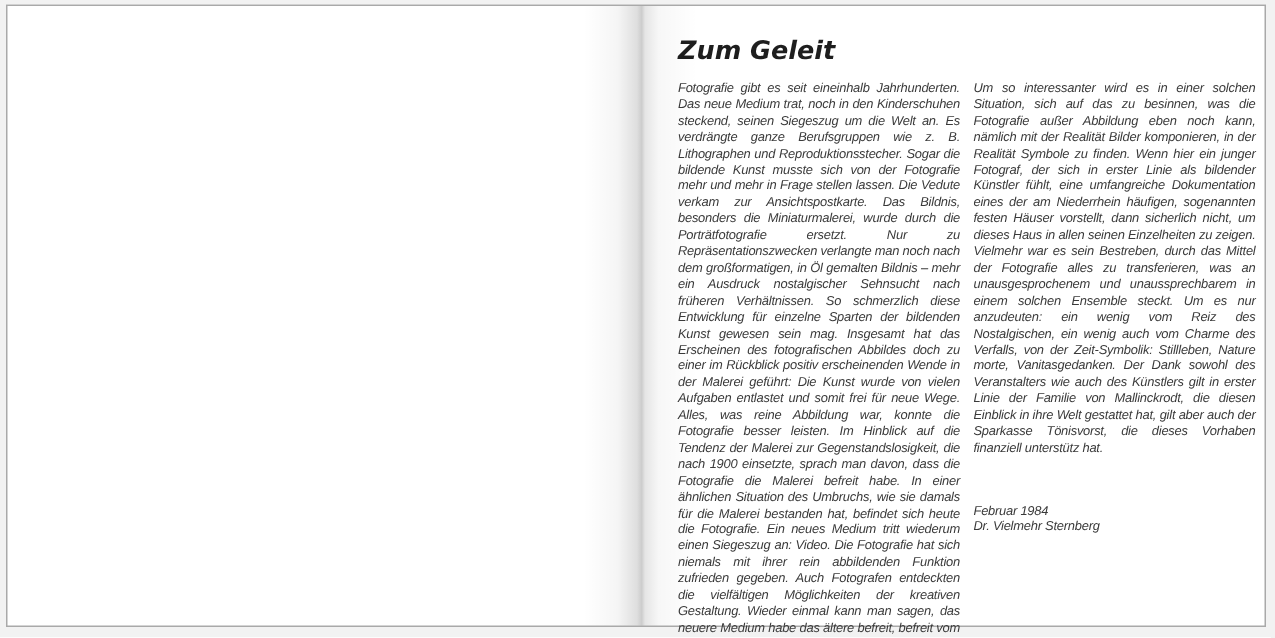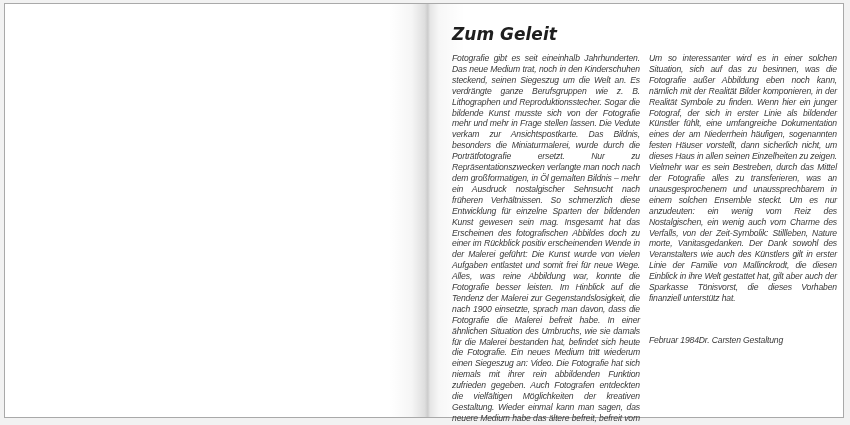--- a/index.html
+++ b/index.html
@@ -89,20 +89,21 @@
   }
   .signature-row {
     display: flex;
     justify-content: flex-start;
     margin-top: 31px;
     font-family: "Liberation Sans", sans-serif;
     font-style: italic;
     font-size: 8.6px;
     letter-spacing: -0.15px;
     color: #3a3a3a;
+    flex-direction: column;
   }
 </style>
 </head>
 <body>
 
 <div class="stage">
   <div class="spread">
 
     <div class="page left"></div>
 
@@ -115,21 +116,21 @@
 
           <div class="col">
             <p>Fotografie gibt es seit eineinhalb Jahrhunderten. Das neue Medium trat, noch in den Kinderschuhen steckend, seinen Siegeszug um die Welt an. Es verdrängte ganze Berufsgruppen wie z. B. Lithographen und Reproduktionsstecher. Sogar die bildende Kunst musste sich von der Fotografie mehr und mehr in Frage stellen lassen. Die Vedute verkam zur Ansichtspostkarte. Das Bildnis, besonders die Miniaturmalerei, wurde durch die Porträtfotografie ersetzt. Nur zu Repräsentationszwecken verlangte man noch nach dem großformatigen, in Öl gemalten Bildnis – mehr ein Ausdruck nostalgischer Sehnsucht nach früheren Verhältnissen. So schmerzlich diese Entwicklung für einzelne Sparten der bildenden Kunst gewesen sein mag. Insgesamt hat das Erscheinen des fotografischen Abbildes doch zu einer im Rückblick positiv erscheinenden Wende in der Malerei geführt: Die Kunst wurde von vielen Aufgaben entlastet und somit frei für neue Wege. Alles, was reine Abbildung war, konnte die Fotografie besser leisten. Im Hinblick auf die Tendenz der Malerei zur Gegenstandslosigkeit, die nach 1900 einsetzte, sprach man davon, dass die Fotografie die Malerei befreit habe. In einer ähnlichen Situation des Umbruchs, wie sie damals für die Malerei bestanden hat, befindet sich heute die Fotografie. Ein neues Medium tritt wiederum einen Siegeszug an: Video. Die Fotografie hat sich niemals mit ihrer rein abbildenden Funktion zufrieden gegeben. Auch Fotografen entdeckten die vielfältigen Möglichkeiten der kreativen Gestaltung. Wieder einmal kann man sagen, das neuere Medium habe das ältere befreit, befreit vom Zwang der Reproduktion, befreit vom Tagesgeschäft. Video ist der Informationsträger schlechthin. Die Sehgewohnheiten des Publikums</p>
           </div>
 
           <div class="col">
             <p>Um so interessanter wird es in einer solchen Situation, sich auf das zu besinnen, was die Fotografie außer Abbildung eben noch kann, nämlich mit der Realität Bilder komponieren, in der Realität Symbole zu finden. Wenn hier ein junger Fotograf, der sich in erster Linie als bildender Künstler fühlt, eine umfangreiche Dokumentation eines der am Niederrhein häufigen, sogenannten festen Häuser vorstellt, dann sicherlich nicht, um dieses Haus in allen seinen Einzelheiten zu zeigen. Vielmehr war es sein Bestreben, durch das Mittel der Fotografie alles zu transferieren, was an unausgesprochenem und unaussprechbarem in einem solchen Ensemble steckt. Um es nur anzudeuten: ein wenig vom Reiz des Nostalgischen, ein wenig auch vom Charme des Verfalls, von der Zeit-Symbolik: Stillleben, Nature morte, Vanitasgedanken. Der Dank sowohl des Veranstalters wie auch des Künstlers gilt in erster Linie der Familie von Mallinckrodt, die diesen Einblick in ihre Welt gestattet hat, gilt aber auch der Sparkasse Tönisvorst, die dieses Vorhaben finanziell unterstütz hat.</p>
 
             <div class="signature-row">
               <span>Februar 1984</span>
-              <span>Dr. Carsten Gestaltung</span>
+              <span>Dr. Vielmehr Sternberg</span>
             </div>
           </div>
 
         </div>
       </div>
     </div>
 
     <div class="gutter"></div>
   </div>
 </div>

